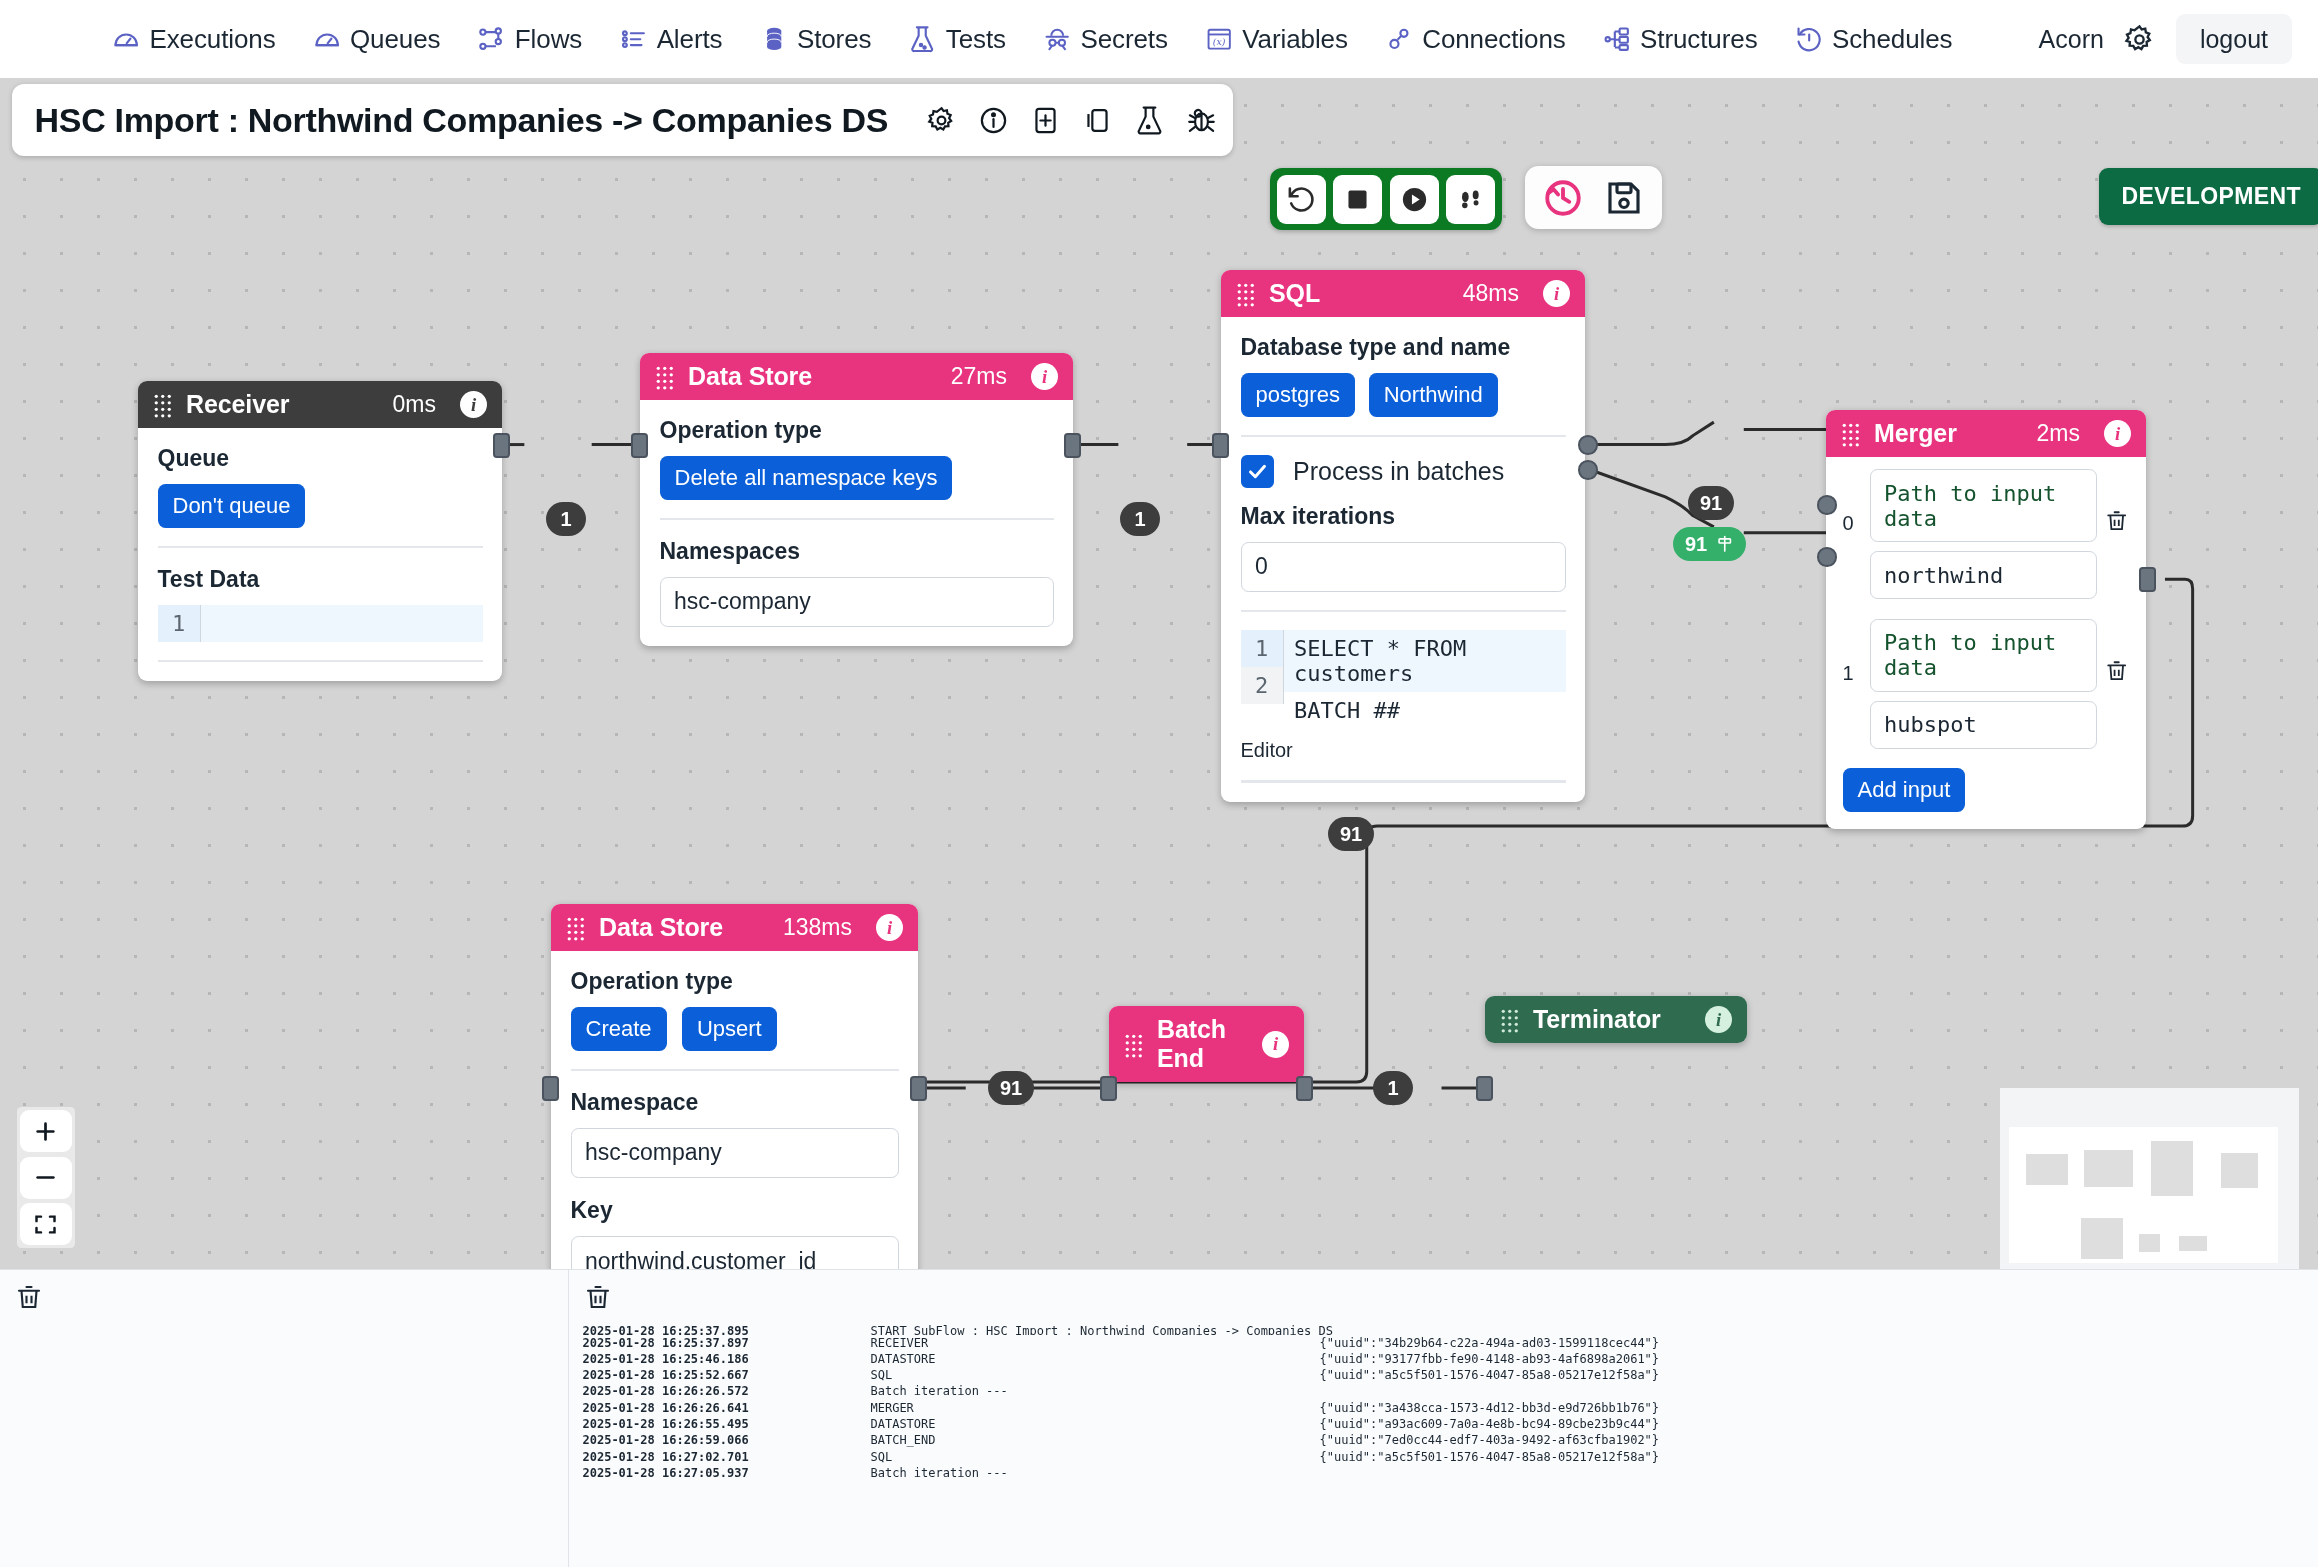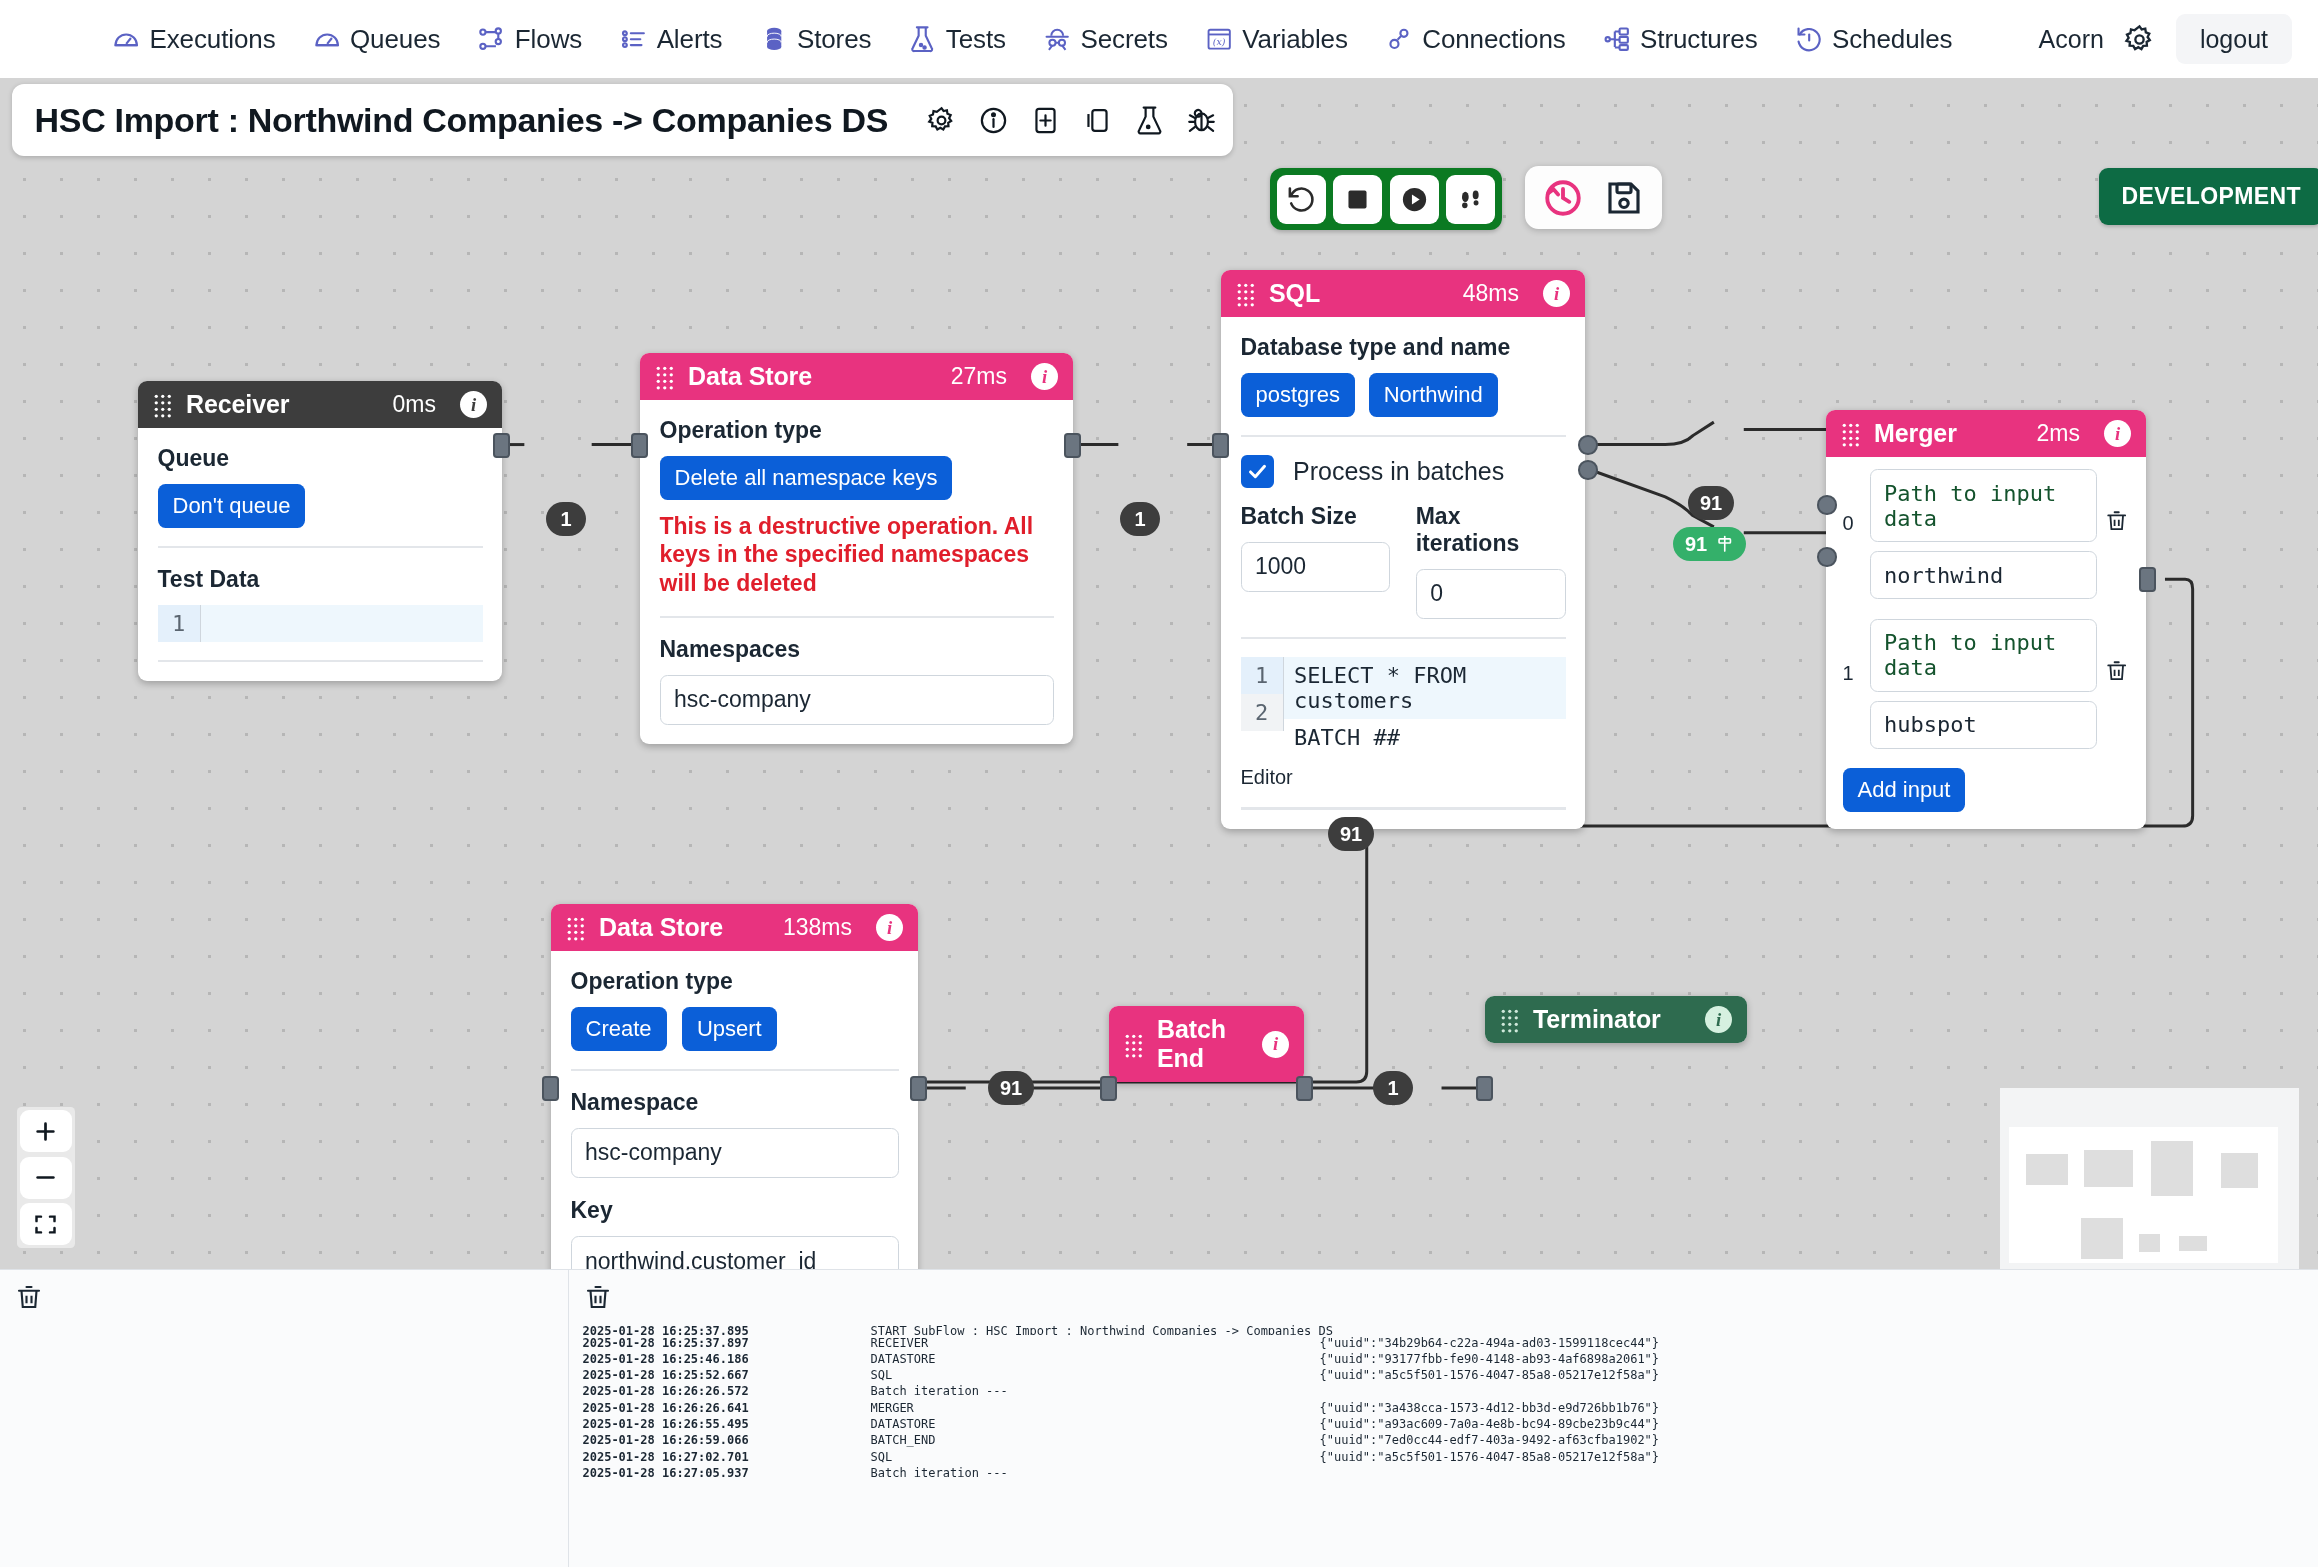--- a/index.html
+++ b/index.html
@@ -509,21 +509,20 @@
         </g>
           </svg>
       </span>
       <span class="nm">Data Store</span>
       <span class="ms">27ms</span>
       <span class="info">i</span>
     </div>
     <div class="node-body">
       <div class="fld-label">Operation type</div>
       <span class="btn-blue">Delete all namespace keys</span>
-      <div class="warn">This is a destructive operation. All keys in the specified namespaces will be deleted</div>
       <div class="divider"></div>
       <div class="fld-label">Namespaces</div>
       <div class="txtin">hsc-company</div>
     </div>
   </div>
   <span class="port-sq" style="left:631px; top:355px;"></span>
   <span class="port-sq" style="left:1064px; top:355px;"></span>
 
   <div class="node" style="left:1221px; top:192px; width:364px;">
     <div class="node-hdr hdr-pink">
@@ -557,24 +556,20 @@
       <div class="checkrow">
         <span class="cbox">
           <svg viewBox="0 0 24 24" fill="none" stroke="#fff" stroke-width="3.4" stroke-linecap="round" stroke-linejoin="round">
               <path d="M4 12.5l5.5 5.5L20 6"></path>
             </svg>
         </span>
         <span class="ctext">Process in batches</span>
       </div>
       <div class="two-col">
         <div class="col">
-          <div class="fld-label">Batch Size</div>
-          <div class="txtin">1000</div>
-        </div>
-        <div class="col">
           <div class="fld-label">Max iterations</div>
           <div class="txtin">0</div>
         </div>
       </div>
       <div class="divider"></div>
       <div class="codebox">
         <div style="display:flex;flex-direction:column;">
           <span class="gutter act">1</span>
           <span class="gutter">2</span>
         </div>

